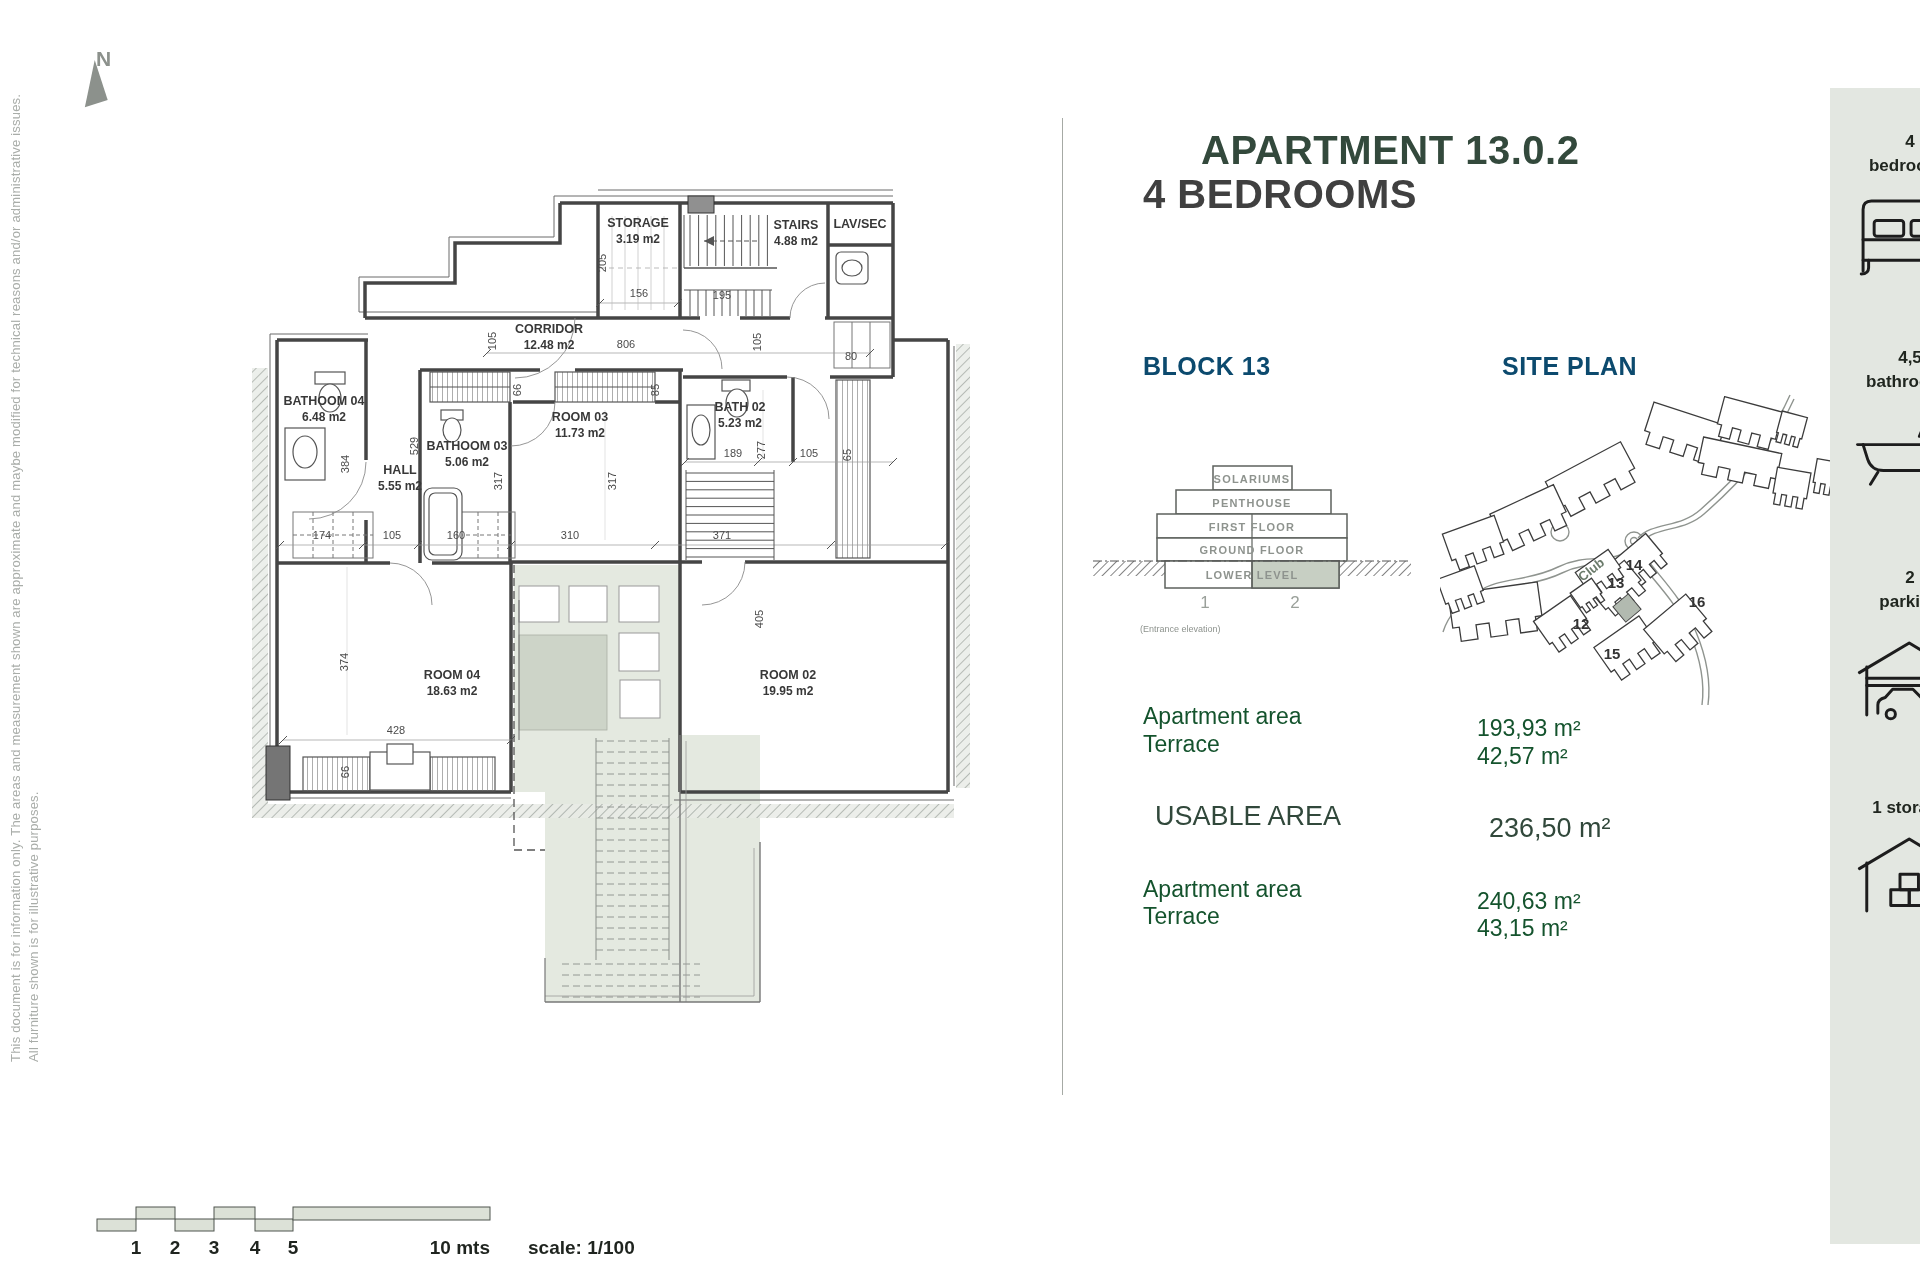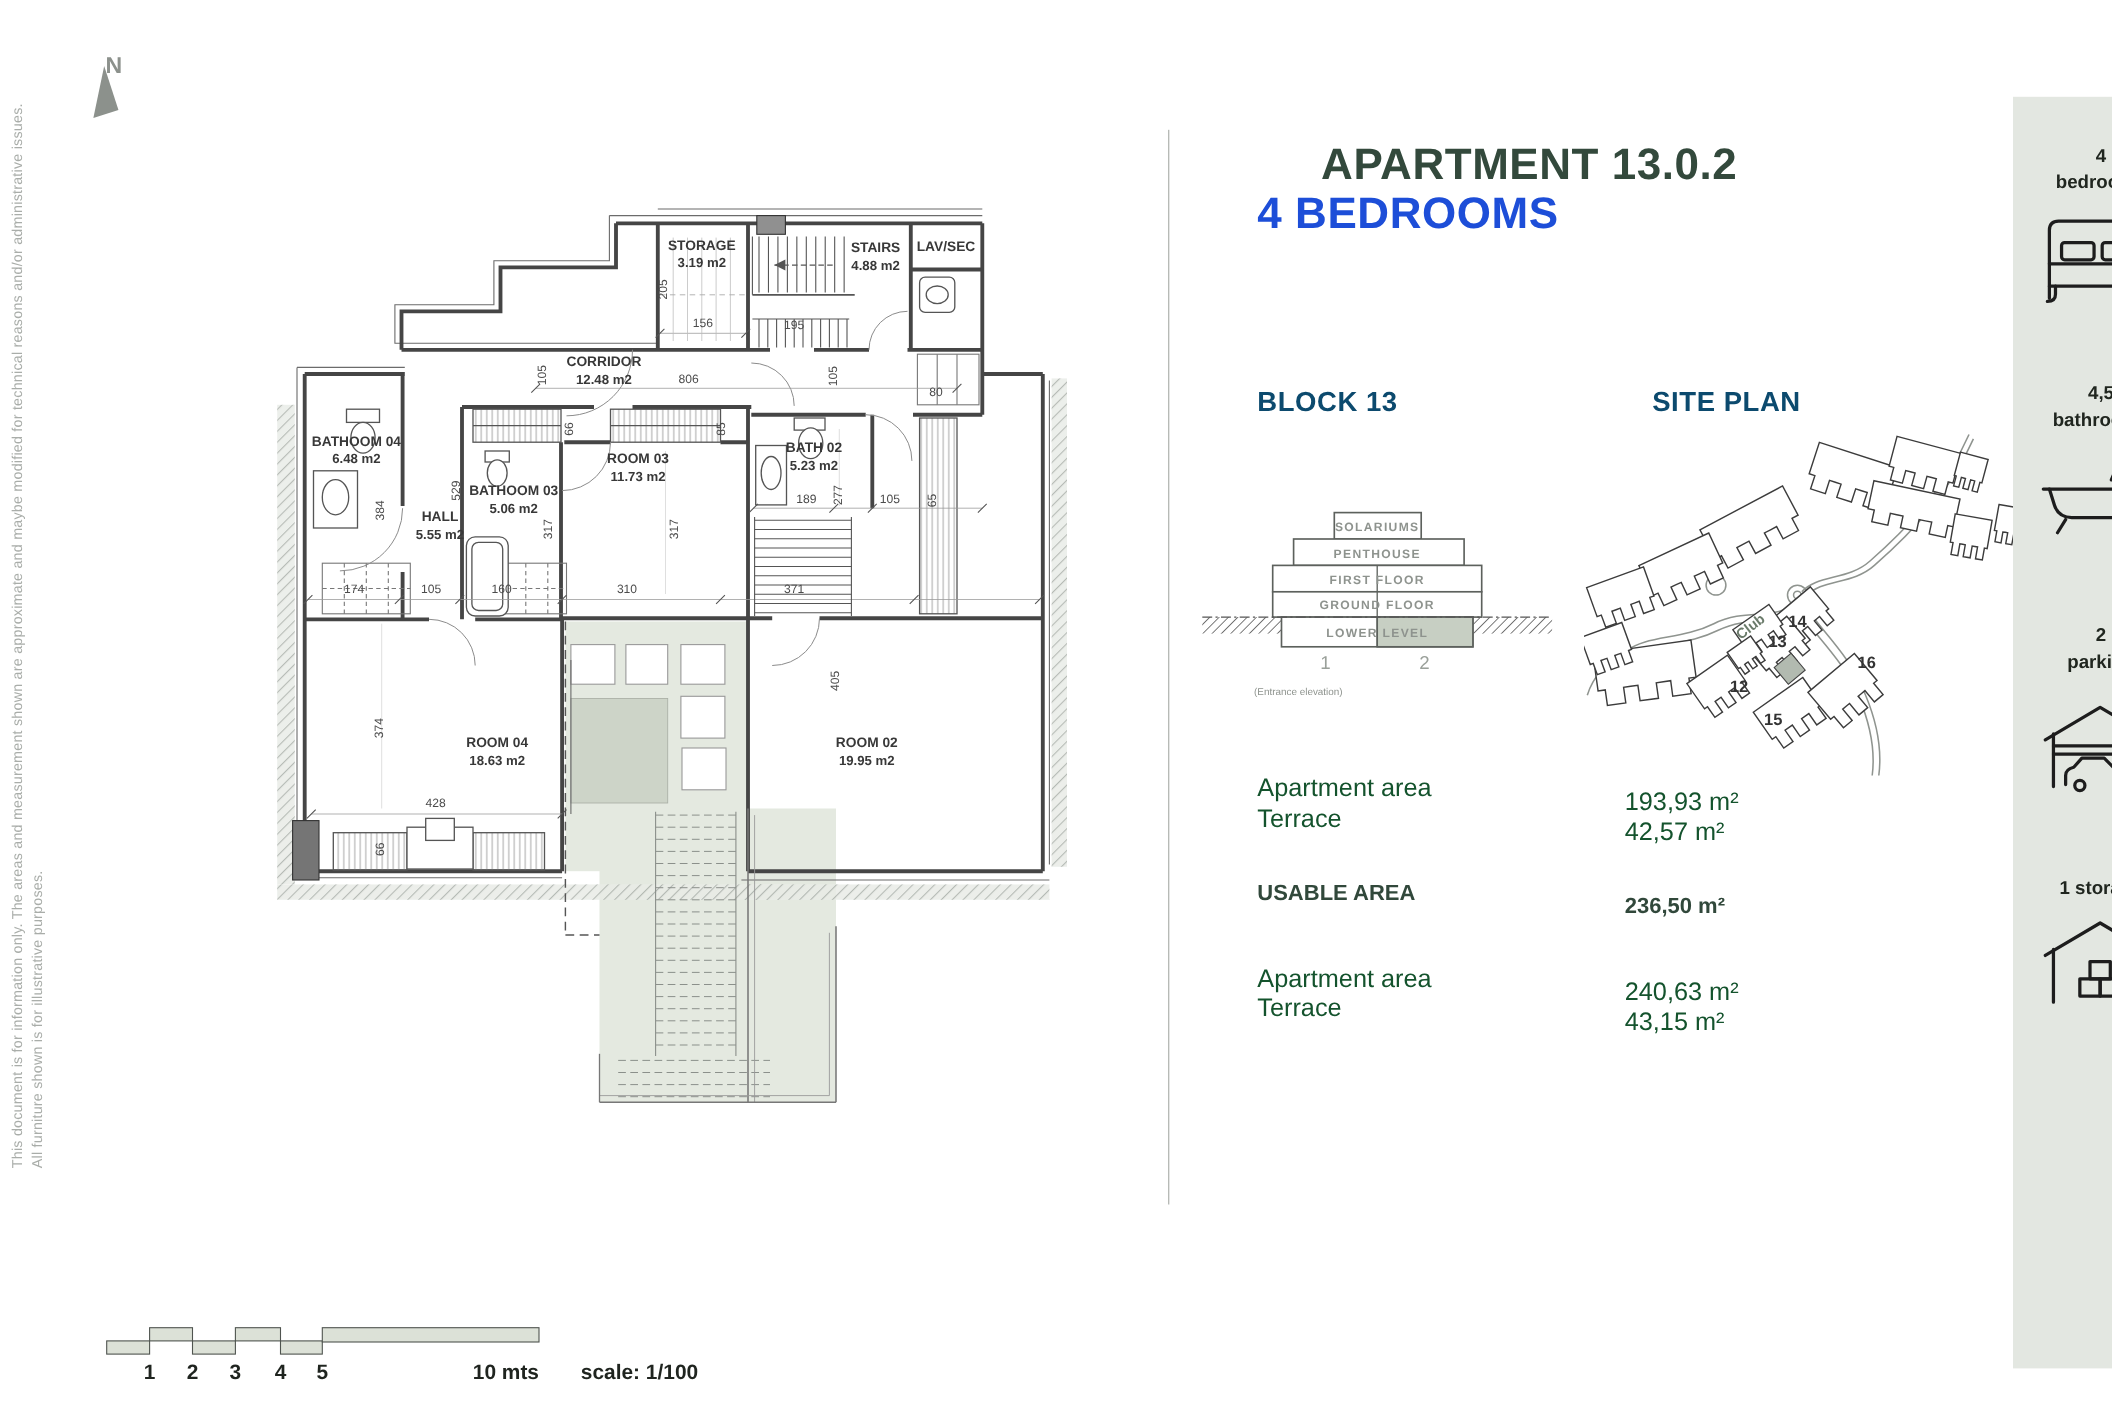--- a/index.html
+++ b/index.html
@@ -2,27 +2,27 @@
 <html><head>
 <meta charset="utf-8">
 <style>
   html,body{margin:0;padding:0;background:#fff;}
   #stage{position:relative;width:1920px;height:1280px;overflow:hidden;background:#ffffff;
          font-family:"Liberation Sans","DejaVu Sans",sans-serif;}
   .vtext{position:absolute;transform-origin:0 0;transform:rotate(-90deg);white-space:nowrap;
          font-size:13px;color:#a9ada9;letter-spacing:.2px;}
   #divider{position:absolute;left:1062px;top:118px;width:1px;height:977px;background:#a6aaa5;}
   #title1{position:absolute;left:1201px;top:128px;font-size:40px;font-weight:bold;color:#33493c;letter-spacing:.5px;}
-  #title2{position:absolute;left:1143px;top:172px;font-size:40px;font-weight:bold;color:#1d4ed8;letter-spacing:.5px;}
+  #title2{position:absolute;left:1143px;top:172px;font-size:40px;font-weight:bold;color:#404040;letter-spacing:.5px;}
   .h2{position:absolute;font-size:25px;font-weight:bold;color:#0c4a6e;letter-spacing:.5px;}
   #block-title{left:1143px;top:352px;}
   #site-title{left:1502px;top:352px;}
   .arow{position:absolute;left:1143px;width:580px;font-size:23px;color:#14532d;}
   .arow .val{position:absolute;left:334px;top:12px;}
-  .arow.big{font-size:20px;font-weight:bold;color:#31483b;}
+  .arow.big{font-size:27px;font-weight:normal;color:#31483b;margin-left:12px;}
   .r0{top:703px}.r1{top:731px}.r2{top:801px}.r3{top:876px}.r4{top:903px}.r5{top:969px}.r6{top:1040px}
   #sidebar{position:absolute;left:1830px;top:88px;width:90px;height:1156px;background:#e3e7e1;}
   .sitem{position:absolute;left:1830px;width:160px;text-align:center;font-weight:bold;
          font-size:17px;line-height:24px;color:#20261f;white-space:nowrap;}
   .si0{top:130px}.si1{top:346px}.si2{top:566px}.si3{top:796px}
   .sicon{position:absolute;left:1852px;}
   .ic0{top:192px}.ic1{top:406px}.ic2{top:632px}.ic3{top:828px}
   .sicon svg{overflow:visible}
   .sicon path,.sicon rect,.sicon circle{fill:none;stroke:#1d1d1d;stroke-width:3.2;
          stroke-linecap:round;stroke-linejoin:round;}

